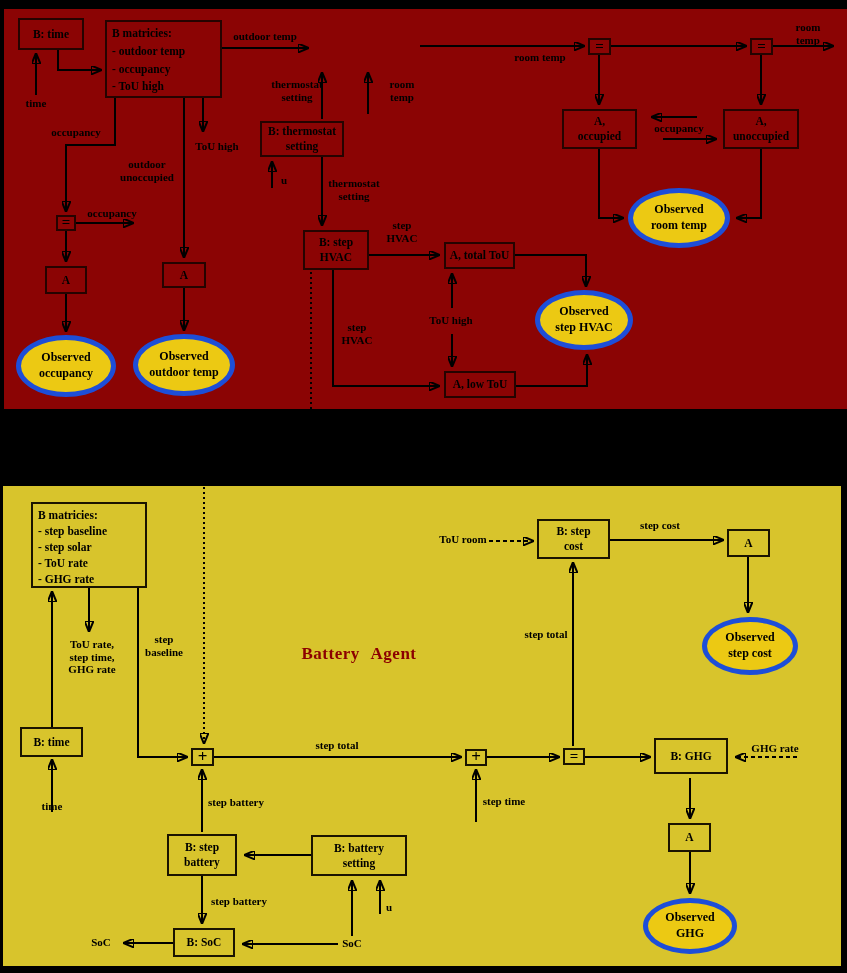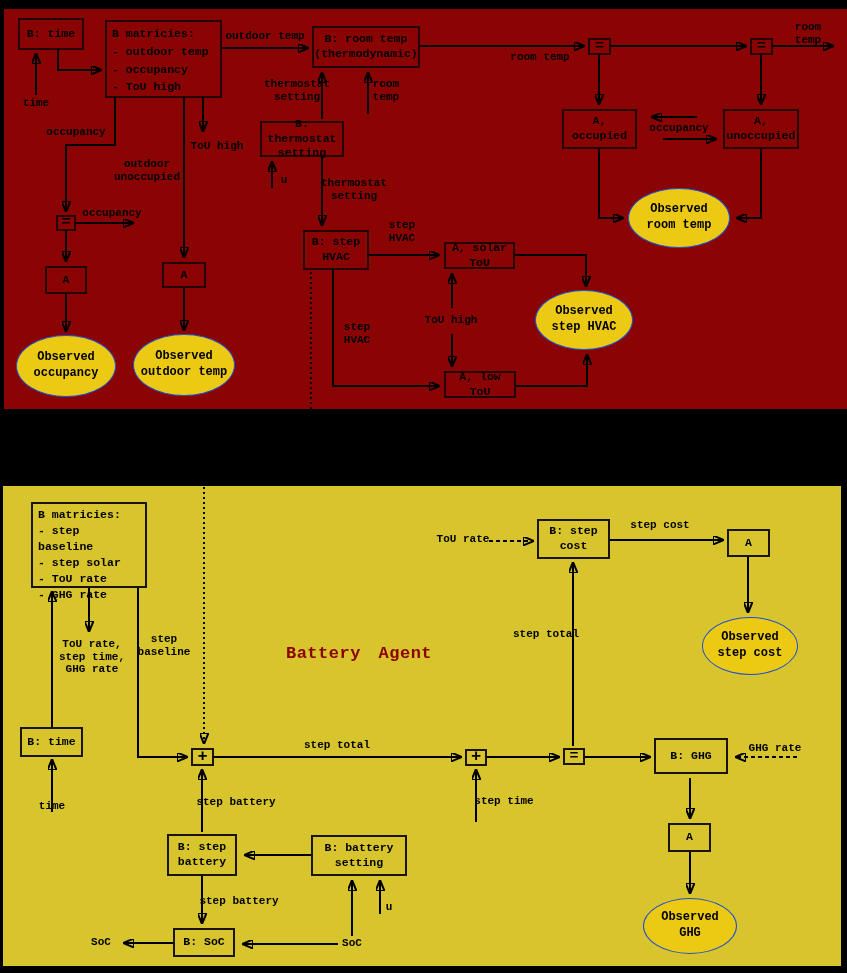--- a/index.html
+++ b/index.html
@@ -1,32 +1,32 @@
 <!DOCTYPE html>
 <html><head>
 <meta charset="utf-8">
 <style>
   html,body{margin:0;padding:0;background:#000;}
   #stage{position:relative;width:847px;height:973px;background:#000;overflow:hidden;
-         font-family:Liberation Mono, monospace;}
+         font-family:Liberation Serif, serif;}
   .panel{position:absolute;}
   #hvac-panel{left:4px;top:9px;width:843px;height:400px;background:#8b0404;}
   #battery-panel{left:3px;top:486px;width:838px;height:480px;background:#d8c42c;}
   #connectors{position:absolute;left:0;top:0;width:847px;height:973px;pointer-events:none;}
   #connectors path{fill:none;stroke:#000;stroke-width:2;}
   .node{position:absolute;box-sizing:border-box;display:flex;align-items:center;justify-content:center;
         text-align:center;white-space:pre-line;font-weight:bold;font-size:11.5px;line-height:1.3;color:#000;}
   .rnode{border:2px solid #250300;}
   .ynode{border:2px solid #1b1400;}
   .list{align-items:flex-start;justify-content:flex-start;text-align:left;padding:3px 5px;}
   .lh-tall{line-height:1.55;}
   .lh-med{line-height:1.4;}
   .eqnode{font-size:15px;letter-spacing:0;}
   .plusnode{font-size:17px;}
-  .obs{position:absolute;box-sizing:border-box;border:1px solid #1d4ed8;border-radius:50%;
+  .obs{position:absolute;box-sizing:border-box;border:5px solid #1d4ed8;border-radius:50%;
        background:#ecc913;display:flex;align-items:center;justify-content:center;text-align:center;
        white-space:pre-line;font-weight:bold;font-size:12px;line-height:1.3;color:#000;}
   .lbl{position:absolute;transform:translateX(-50%);white-space:pre-line;text-align:center;
        font-weight:bold;font-size:11px;line-height:1.15;color:#000;}
   #battery-title{font-size:17px;font-weight:bold;color:#8b0000;letter-spacing:.5px;word-spacing:7px;margin-top:39px;}
 </style>
 </head>
 <body>
 
 <div id="stage">
@@ -95,36 +95,34 @@
     <path d="M338,944 L243,944" marker-end="url(#ah)"></path>
     <path d="M352,936 L352,881" marker-end="url(#ah)"></path>
     <path d="M380,914 L380,881" marker-end="url(#ah)"></path>
   </svg>
 
   <div class="node rnode" style="left:18px;top:18px;width:66px;height:32px;">B: time</div>
   <div class="node rnode list lh-tall" style="left:105px;top:20px;width:117px;height:78px;">B matricies:
  - outdoor temp
  - occupancy
  - ToU high</div>
-  <div class="node rnode" style="left:312px;top:26px;width:108px;height:42px;">B: room temp
-(thermodynamic)</div>
   <div class="node rnode eqnode" style="left:588px;top:38px;width:23px;height:17px;">=</div>
   <div class="node rnode eqnode" style="left:750px;top:38px;width:23px;height:17px;">=</div>
   <div class="node rnode" style="left:562px;top:109px;width:75px;height:40px;">A,
 occupied</div>
   <div class="node rnode" style="left:723px;top:109px;width:76px;height:40px;">A,
 unoccupied</div>
   <div class="node rnode" style="left:260px;top:121px;width:84px;height:36px;">B: thermostat
 setting</div>
   <div class="node rnode eqnode" style="left:56px;top:215px;width:20px;height:16px;">=</div>
   <div class="node rnode" style="left:45px;top:266px;width:42px;height:28px;">A</div>
   <div class="node rnode" style="left:162px;top:262px;width:44px;height:26px;">A</div>
   <div class="node rnode" style="left:303px;top:230px;width:66px;height:40px;">B: step
 HVAC</div>
-  <div class="node rnode" style="left:444px;top:242px;width:71px;height:27px;">A, solar ToU</div>
+  <div class="node rnode" style="left:444px;top:242px;width:71px;height:27px;">A, total ToU</div>
   <div class="node rnode" style="left:444px;top:371px;width:72px;height:27px;">A, low ToU</div>
 
   <div class="obs" style="left:16px;top:335px;width:100px;height:62px;">Observed
 occupancy</div>
   <div class="obs" style="left:133px;top:334px;width:102px;height:62px;">Observed
 outdoor temp</div>
   <div class="obs" style="left:628px;top:188px;width:102px;height:60px;">Observed
 room temp</div>
   <div class="obs" style="left:535px;top:290px;width:98px;height:60px;">Observed
 step HVAC</div>
@@ -134,21 +132,21 @@
   <div class="lbl" style="left:540px;top:51px;">room temp</div>
   <div class="lbl" style="left:808px;top:21px;">room temp</div>
   <div class="lbl" style="left:679px;top:122px;">occupancy</div>
   <div class="lbl" style="left:76px;top:126px;">occupancy</div>
   <div class="lbl" style="left:112px;top:207px;">occupancy</div>
   <div class="lbl" style="left:147px;top:158px;">outdoor
 unoccupied</div>
   <div class="lbl" style="left:217px;top:140px;">ToU high</div>
   <div class="lbl" style="left:297px;top:78px;">thermostat
 setting</div>
-  <div class="lbl" style="left:386px;top:78px;">room
+  <div class="lbl" style="left:402px;top:78px;">room
 temp</div>
   <div class="lbl" style="left:284px;top:174px;">u</div>
   <div class="lbl" style="left:354px;top:177px;">thermostat
 setting</div>
   <div class="lbl" style="left:402px;top:219px;">step
 HVAC</div>
   <div class="lbl" style="left:357px;top:321px;">step
 HVAC</div>
   <div class="lbl" style="left:451px;top:314px;">ToU high</div>
 
@@ -177,21 +175,21 @@
   <div class="obs" style="left:702px;top:617px;width:96px;height:58px;">Observed
 step cost</div>
   <div class="obs" style="left:643px;top:898px;width:94px;height:56px;">Observed
 GHG</div>
 
   <div class="lbl" style="left:92px;top:638px;">ToU rate,
 step time,
 GHG rate</div>
   <div class="lbl" style="left:164px;top:633px;">step
 baseline</div>
-  <div class="lbl" style="left:463px;top:533px;">ToU rate</div>
+  <div class="lbl" style="left:463px;top:533px;">ToU room</div>
   <div class="lbl" style="left:660px;top:519px;">step cost</div>
   <div class="lbl" style="left:546px;top:628px;">step total</div>
   <div class="lbl" style="left:337px;top:739px;">step total</div>
   <div class="lbl" style="left:504px;top:795px;">step time</div>
   <div class="lbl" style="left:775px;top:742px;">GHG rate</div>
   <div class="lbl" style="left:236px;top:796px;">step battery</div>
   <div class="lbl" style="left:239px;top:895px;">step battery</div>
   <div class="lbl" style="left:52px;top:800px;">time</div>
   <div class="lbl" style="left:101px;top:936px;">SoC</div>
   <div class="lbl" style="left:352px;top:937px;">SoC</div>

